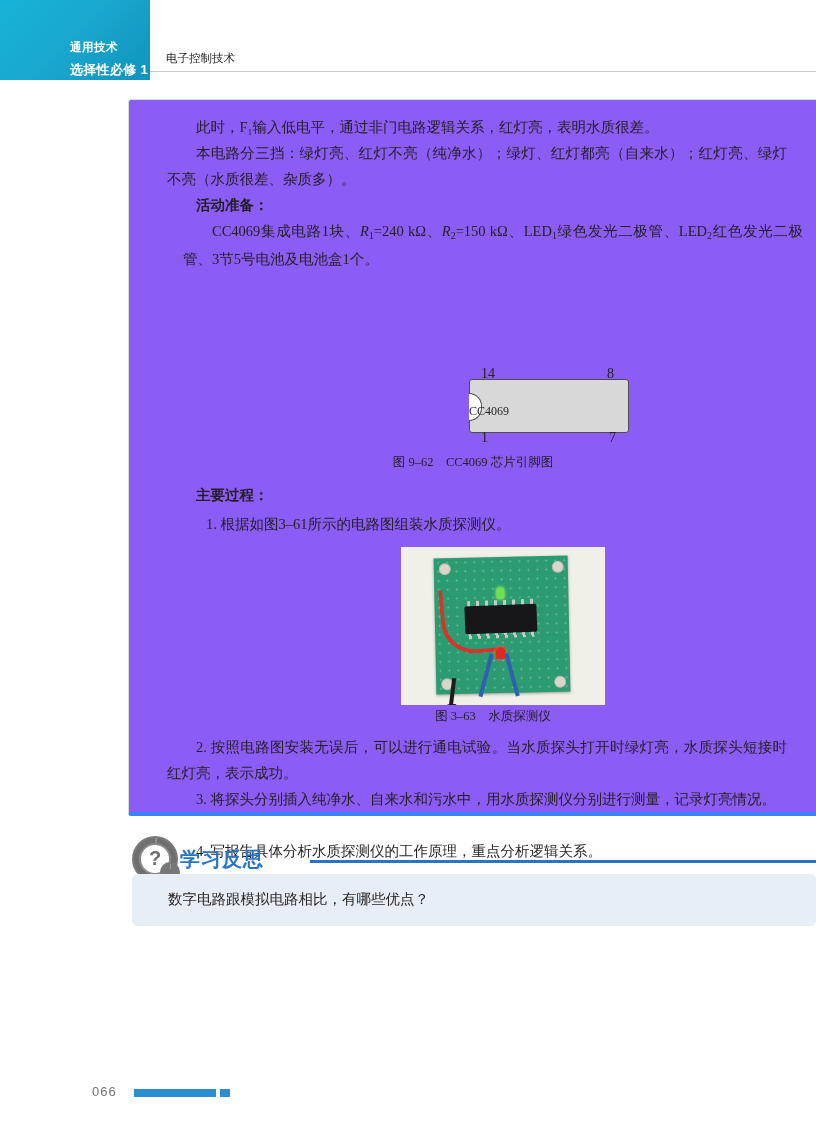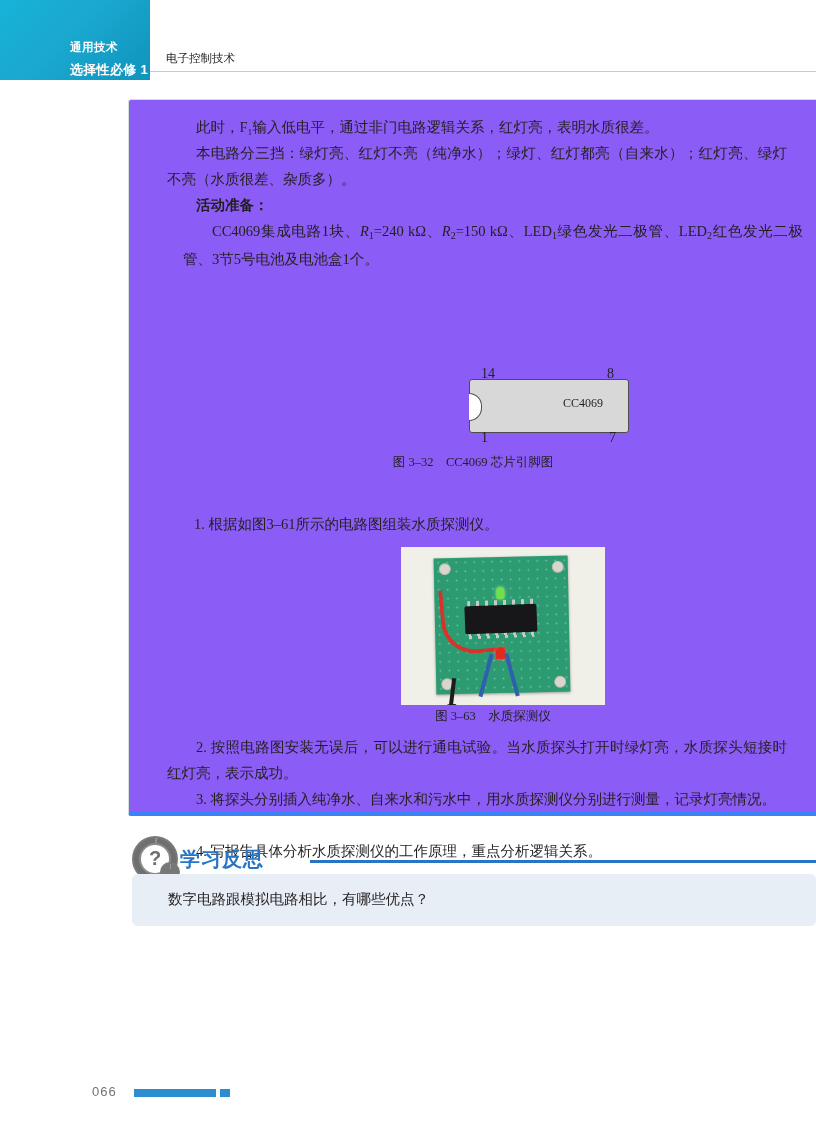--- a/index.html
+++ b/index.html
@@ -134,23 +134,23 @@
     border-right: 1px solid #4d4d4d;
     border-top: 1px solid #4d4d4d;
     border-bottom: 1px solid #4d4d4d;
     border-top-right-radius: 13px;
     border-bottom-right-radius: 13px;
     transform: translateY(-13px);
   }
   .chip-label {
     position: absolute;
     left: 0;
-    top: 30px;
+    top: 38px;
     width: 134px;
-    text-align: right;
+    text-align: left;
     font-size: 12px;
     color: #231f20;
     font-family: "Liberation Serif", serif;
   }
   .pin-num {
     position: absolute;
     font-size: 14px;
     color: #231f20;
   }
   .pin-14 { left: 12px;  top: 0px; }
@@ -460,24 +460,25 @@
   <div class="chip-fig">
     <div class="pin-num pin-14">14</div>
     <div class="pin-num pin-8">8</div>
     <div class="chip-body">
       <div class="chip-notch"></div>
     </div>
     <div class="chip-label">CC4069</div>
     <div class="pin-num pin-1">1</div>
     <div class="pin-num pin-7">7</div>
   </div>
-  <div class="fig-caption" style="top:354px;">图 3–32　CC4069 芯片引脚图</div>
-
-
-  <div class="para indent" style="left:36px; top:411px; width:620px;">1. 根据如图3–61所示的电路图组装水质探测仪。</div>
+  <div class="fig-caption" style="top:354px;">图 9–62　CC4069 芯片引脚图</div>
+
+  <div class="para indent bold" style="left:38px; top:382px; width:620px;">主要过程：</div>
+
+  <div class="para indent" style="left:48px; top:411px; width:620px;">1. 根据如图3–61所示的电路图组装水质探测仪。</div>
 
   <div class="photo-wrap">
     <div class="pcb">
       <div class="pcb-hole ph-tl"></div>
       <div class="pcb-hole ph-tr"></div>
       <div class="pcb-hole ph-bl"></div>
       <div class="pcb-hole ph-br"></div>
       <div class="wire-red"></div>
       <div class="led-green"></div>
       <div class="dip-chip"></div>

